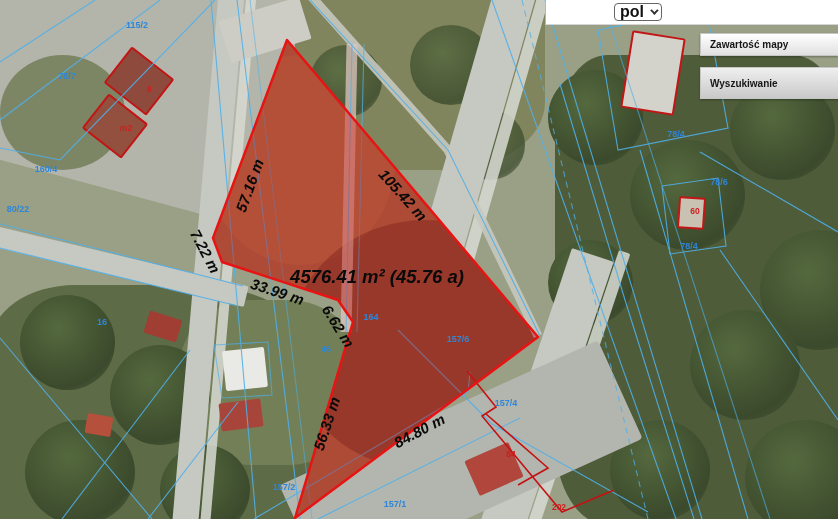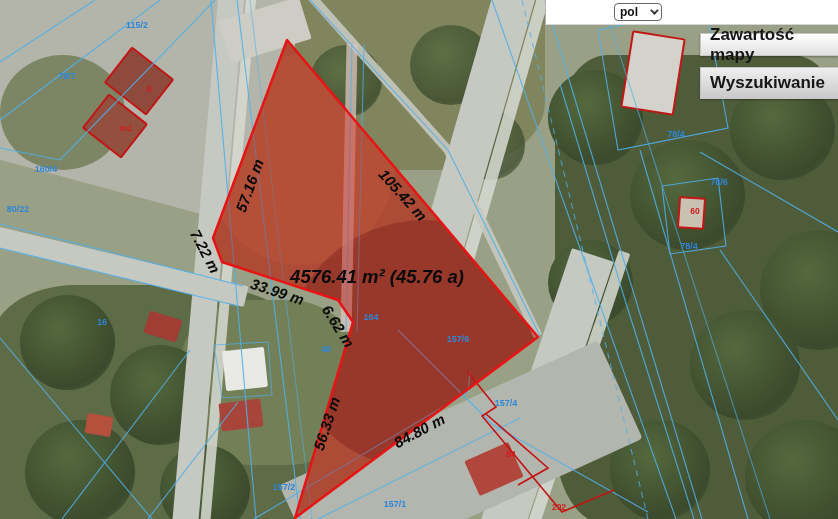--- a/index.html
+++ b/index.html
@@ -26,25 +26,25 @@
   .measure-label{font-size:15px;font-weight:bold;font-style:italic;fill:#0a0a0a;}
   .area-label{font-size:18.5px;font-weight:bold;font-style:italic;fill:#0a0a0a;}
   .parcel-num{font-size:9px;font-weight:bold;fill:#2e86d8;}
   .bld-num{font-size:8.5px;font-weight:bold;fill:#cc2020;}
   
   #topbar{left:545px;top:0;width:293px;height:25px;background:#ffffff;
     border-left:1px solid #b5b5b5;border-bottom:1px solid #d5d5d5;z-index:6;}
   #lang-select{position:absolute;left:68px;top:3px;width:48px;height:18px;
     border:1.5px solid #666;border-radius:4px;background:#fff;cursor:pointer;
     display:flex;align-items:center;justify-content:space-between;padding:0 5px;
-    font-size:12px;font-weight:600;color:#111;}
+    font-size:16px;font-weight:600;color:#111;}
   .chev{width:6px;height:6px;border-right:2px solid #333;border-bottom:2px solid #333;
     transform:rotate(45deg) translateY(-2px);}
   .panel-btn{position:absolute;left:700px;width:138px;display:flex;align-items:center;
-    padding-left:9px;font-size:17px;font-weight:bold;color:#161616;z-index:6;cursor:pointer;
+    padding-left:9px;font-size:10px;font-weight:bold;color:#161616;z-index:6;cursor:pointer;
     border:1px solid #c6c6c6;border-right:none;box-shadow:0 1px 2px rgba(0,0,0,.3);}
   #panel-map{top:33px;height:23px;background:linear-gradient(#ffffff,#e0e0e0);}
   #panel-search{top:67px;height:32px;background:linear-gradient(#efefef,#c9c9c9);}
 </style>
 </head>
 <body>
 
 <div id="screen">
 
   <div class="abs" style="left:0;top:0;width:838px;height:519px;">

